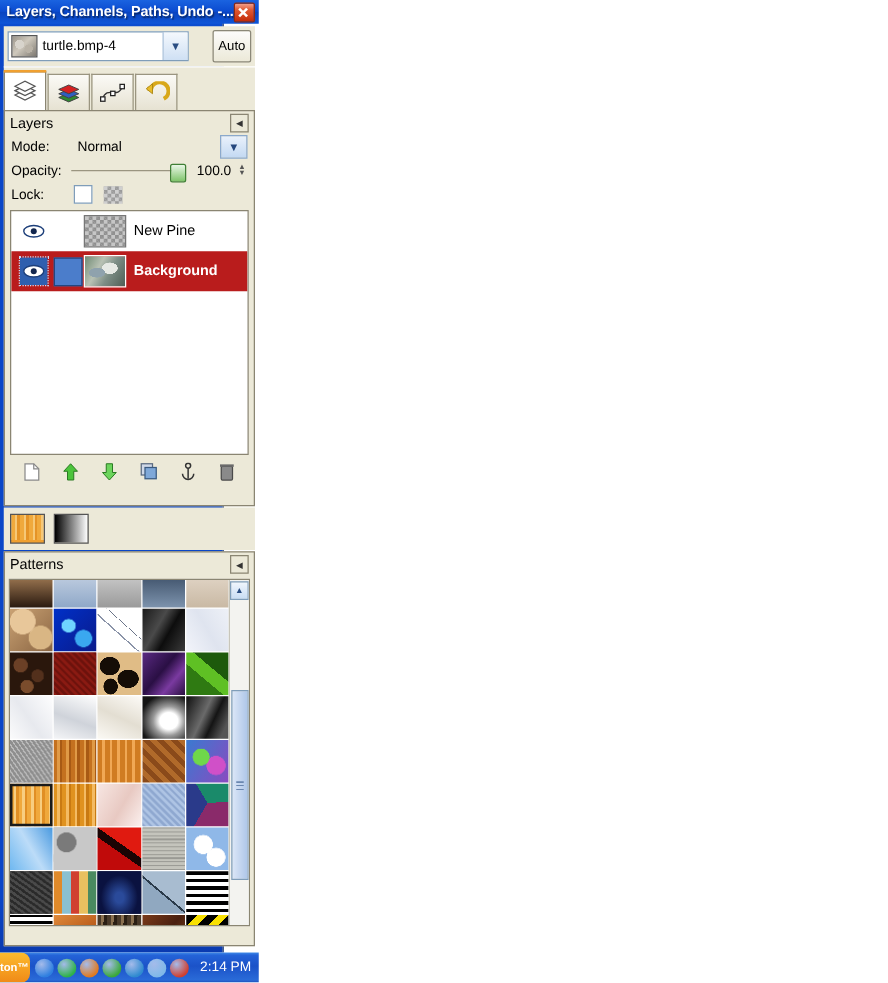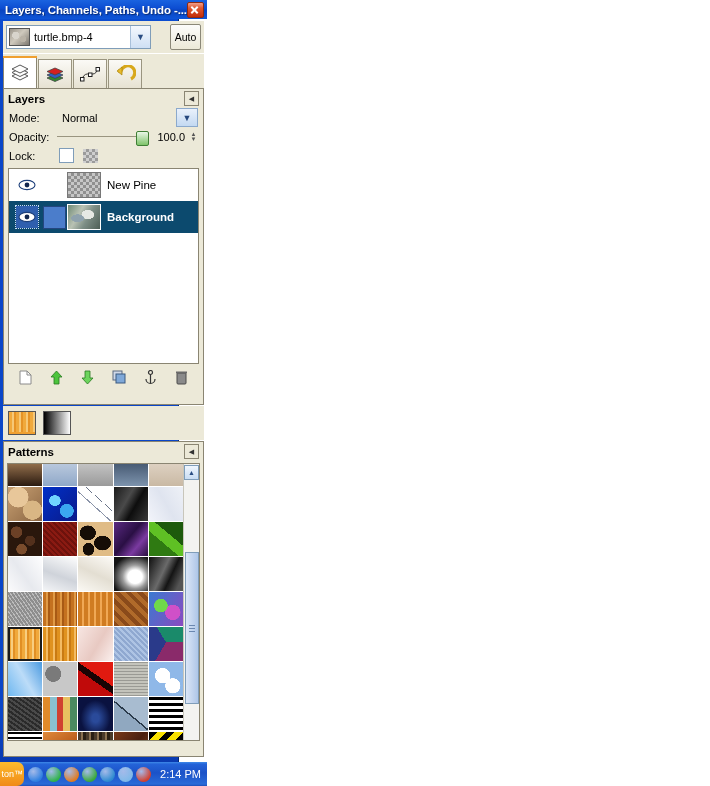--- a/index.html
+++ b/index.html
@@ -59,21 +59,21 @@
        display:flex;align-items:center;justify-content:center;cursor:pointer;position:relative;}
   .tab.active{background:#fff;border-color:#8a8572;height:30px;}
   .tab.active:before{content:"";position:absolute;left:-1px;right:-1px;top:-2px;height:2px;
                      background:#f0a030;}
   #tabstrip-rest{flex:1;height:1px;}
 
   
   #layers-panel{top:88px;height:317px;background:#ece9d8;
                 border:1px solid #8a8572;box-sizing:border-box;}
   .panel-head{display:flex;align-items:center;height:19px;padding:0 4px;}
-  .panel-title{font-weight:bold;font-size:11.5px;flex:1;}
+  .panel-title{font-weight:normal;font-size:11.5px;flex:1;}
   .collapse-btn{width:13px;height:13px;border:1px solid #8a8572;background:#ece9d8;
                 display:flex;align-items:center;justify-content:center;
                 font-size:7px;color:#333;cursor:pointer;}
   .frow{display:flex;align-items:center;height:19px;padding:0 5px;}
   .flabel{width:48px;font-size:11px;}
   #mode-value{flex:1;font-size:11px;padding-left:5px;}
   #mode-arrow{width:20px;height:17px;background:linear-gradient(180deg,#eaf1fb,#c3d9f2);
               border:1px solid #8ba9cc;display:flex;align-items:center;justify-content:center;
               color:#25477d;font-size:9px;cursor:pointer;}
   #opacity-track{flex:1;height:11px;position:relative;margin:0 2px 0 0;cursor:pointer;}
@@ -89,21 +89,21 @@
   #lock-alpha{width:15px;height:14px;margin-left:9px;cursor:pointer;
               background-image:
                 linear-gradient(45deg,#9b9b9b 25%,transparent 25%,transparent 75%,#9b9b9b 75%),
                 linear-gradient(45deg,#9b9b9b 25%,#cfcfcf 25%,#cfcfcf 75%,#9b9b9b 75%);
               background-size:6px 6px;background-position:0 0,3px 3px;}
 
   
   #layer-list{margin:3px 4px 0 4px;height:196px;background:#fff;
               border:1px solid #8a8572;box-sizing:border-box;overflow:hidden;}
   .layer-row{display:flex;align-items:center;height:32px;padding:0 4px;box-sizing:border-box;}
-  .layer-row.selected{background:#0c4a6e;}
+  .layer-row.selected{background:#b91c1c;}
   .eye-cell{width:28px;display:flex;align-items:center;justify-content:center;flex:none;cursor:pointer;}
   .eye-box{width:22px;height:22px;display:flex;align-items:center;justify-content:center;}
   .layer-row.selected .eye-box{outline:1px dotted #c9dcf5;background:#2f5fae;}
   .link-cell{width:26px;display:flex;align-items:center;justify-content:center;flex:none;cursor:pointer;}
   .link-box{width:21px;height:21px;border:1px solid #24467f;background:#4b7dcb;}
   .thumb{width:34px;height:26px;border:1px solid #777;flex:none;margin-right:6px;box-sizing:border-box;}
   .layer-row.selected .thumb{border-color:#fff;}
   #thumb-new{background-image:
        linear-gradient(45deg,#8f8f8f 25%,transparent 25%,transparent 75%,#8f8f8f 75%),
        linear-gradient(45deg,#8f8f8f 25%,#c6c6c6 25%,#c6c6c6 75%,#8f8f8f 75%),
@@ -151,21 +151,21 @@
              display:flex;align-items:center;justify-content:center;}
   #pat-thumb-grip{width:6px;height:7px;background:repeating-linear-gradient(180deg,#6a87b0 0 1px,transparent 1px 3px);}
 
   
   #taskbar{position:absolute;left:0;top:762px;width:207px;height:24px;
            background:linear-gradient(180deg,#3f8ae8 0%,#2463d8 9%,#1b52c8 45%,#2a6bd8 92%,#1c4fb8 100%);
            display:flex;align-items:center;overflow:hidden;}
   #start-frag{width:24px;height:24px;flex:none;
      background:linear-gradient(180deg,#fdbb2d,#f08a18);
      display:flex;align-items:center;justify-content:flex-end;
-     font-size:9px;font-weight:normal;color:#fff;padding-right:1px;box-sizing:border-box;
+     font-size:9px;font-weight:bold;color:#fff;padding-right:1px;box-sizing:border-box;
      border-top-right-radius:7px;border-bottom-right-radius:7px;cursor:pointer;}
   #tray{display:flex;align-items:center;gap:3px;padding-left:4px;flex:1;}
   .tray-ic{width:15px;height:15px;border-radius:50%;flex:none;}
   #clock{font-size:11px;color:#fff;padding-right:6px;white-space:nowrap;}
 </style>
 </head>
 <body>
 
 <div id="dock">
 

